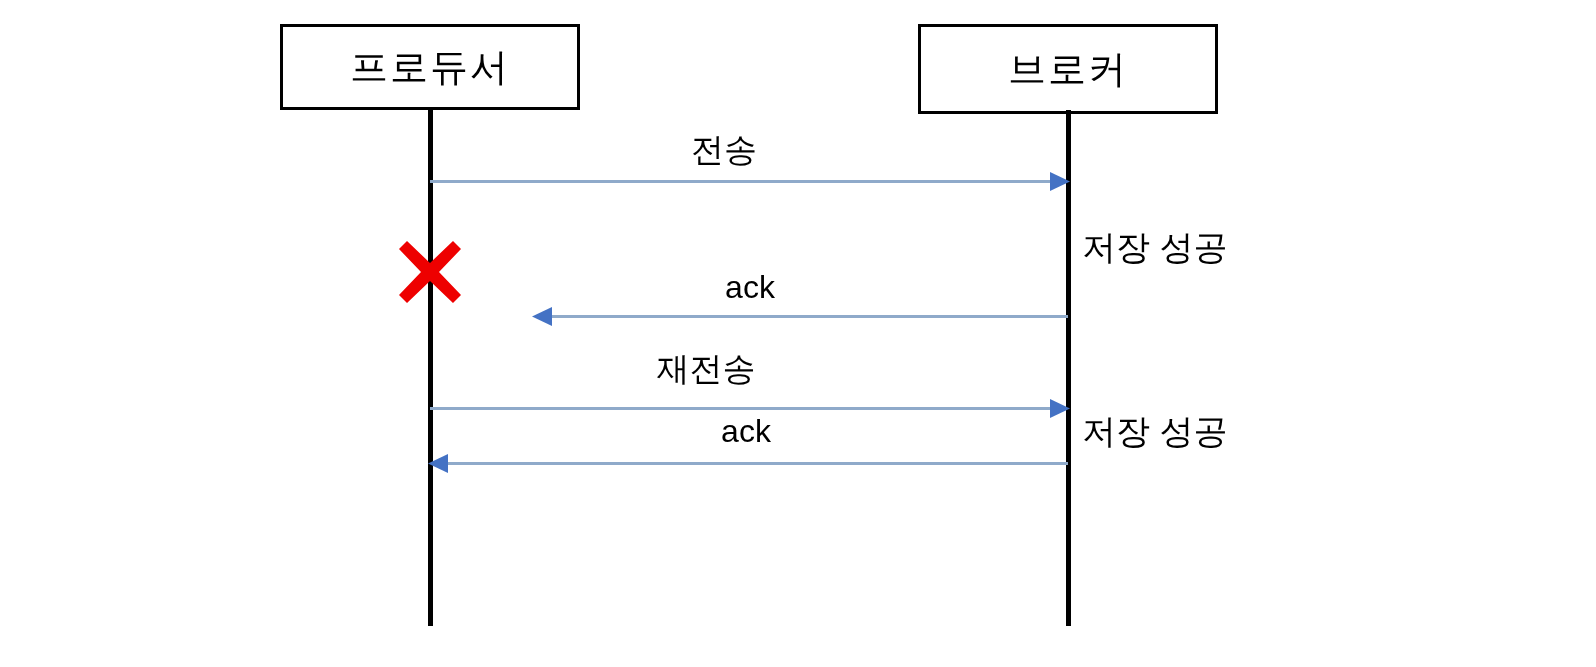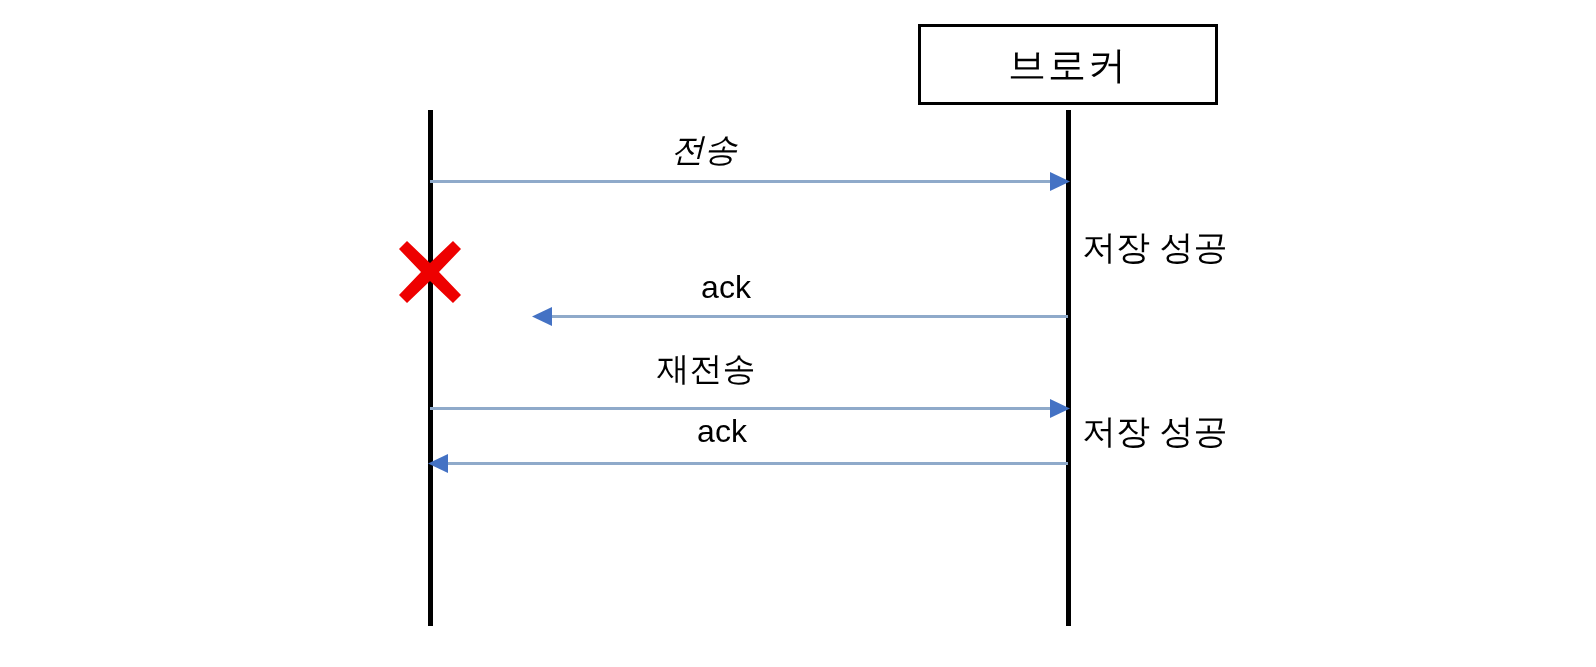--- a/index.html
+++ b/index.html
@@ -30,21 +30,21 @@
     justify-content: center;
   }
   .participant-label {
     font-size: 38px;
     line-height: 1;
     letter-spacing: 2px;
     color: #000000;
     white-space: nowrap;
   }
   #producer-box { left: 280px; top: 24px; width: 300px; height: 86px; }
-  #broker-box   { left: 918px; top: 24px; width: 300px; height: 81px; }
+  #broker-box   { left: 918px; top: 24px; width: 300px; height: 90px; }
 
   
   .lifeline {
     position: absolute;
     width: 5px;
     background: #000000;
   }
   #producer-lifeline { left: 428px; top: 110px; height: 516px; }
   #broker-lifeline   { left: 1066px; top: 110px; height: 516px; }
 
@@ -56,21 +56,21 @@
   .message svg { display: block; overflow: visible; }
 
   .msg-label {
     position: absolute;
     font-size: 33px;
     line-height: 1;
     color: #000000;
     white-space: nowrap;
     transform: translateX(-50%);
   }
-  .msg-label.latin { font-size: 32px; }
+  .msg-label.latin { font-size: 32px; margin-left: 24px; }
 
   
   .side-note {
     position: absolute;
     font-size: 34px;
     line-height: 1;
     color: #000000;
     white-space: nowrap;
   }
   .side-note.left { text-align: right; transform: translateX(-100%); }
@@ -83,29 +83,32 @@
     width: 72px;
     height: 72px;
   }
   #failure-marker svg { display: block; }
 </style>
 </head>
 <body>
 
 <div id="canvas">
 
+  <div class="participant-box" id="producer-box">
+    <span class="participant-label">프로듀서</span>
+  </div>
 
   <div class="participant-box" id="broker-box">
     <span class="participant-label">브로커</span>
   </div>
 
   <div class="lifeline" id="producer-lifeline"></div>
   <div class="lifeline" id="broker-lifeline"></div>
 
-  <div class="msg-label" style="left:704px; top:133px;font-style:italic;">전송</div>
+  <div class="msg-label" style="left:724px; top:133px;">전송</div>
   <div class="message" style="left:430px; top:170px; width:640px;">
     <svg width="640" height="24" viewBox="0 0 640 24">
       <line x1="0" y1="11.5" x2="626" y2="11.5" stroke="#8faaca" stroke-width="3"></line>
       <polygon points="640,11.5 620,2 620,21" fill="#4472c4"></polygon>
     </svg>
   </div>
 
   <div class="msg-label latin" style="left:726px; top:271px;">ack</div>
   <div class="message" style="left:532px; top:305px; width:536px;">
     <svg width="536" height="24" viewBox="0 0 536 24">

